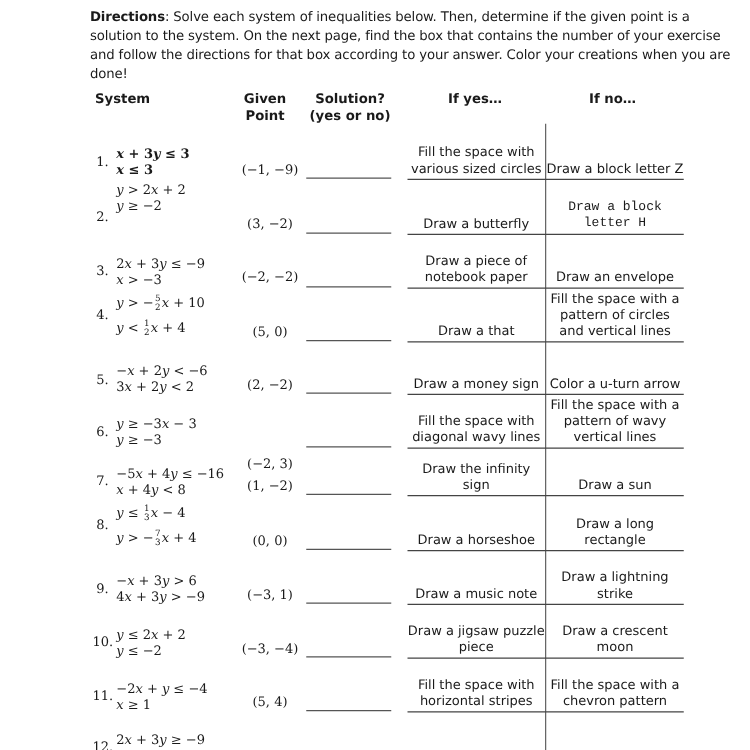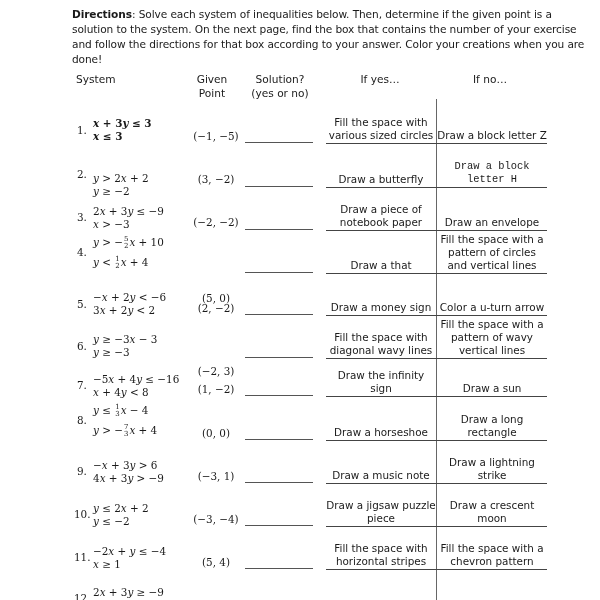--- a/index.html
+++ b/index.html
@@ -5,21 +5,21 @@
   html, body { margin: 0; padding: 0; background: #ffffff; }
   body {
     width: 600px; height: 600px; overflow: hidden; position: relative;
     font-family: "DejaVu Sans", sans-serif; color: #1a1a1a;
   }
   .directions {
     position: absolute; left: 72px; top: 7px; width: 520px;
     font-size: 10.6px; line-height: 15px; letter-spacing: -0.1px;
   }
   .directions b { font-weight: bold; }
-  .hdr { position: absolute; font-size: 10.6px; line-height: 14px; text-align: center; }
+  .hdr { position: absolute; font-size: 10.6px; line-height: 14px; text-align: center; font-weight: bold; }
   .math {
     font-family: "DejaVu Serif", serif; font-size: 10.4px; line-height: 12.5px;
     position: absolute; white-space: nowrap;
   }
   .math i { font-style: italic; }
   .num { position: absolute; font-family: "DejaVu Serif", serif; font-size: 10.4px; }
   .pt { position: absolute; font-family: "DejaVu Serif", serif; font-size: 10.4px; width: 60px; text-align: center; }
   .blank { position: absolute; left: 245px; width: 68px; height: 1px; background: #555; }
   .rowline { position: absolute; left: 326px; width: 221px; height: 1px; background: #444; }
   .vline { position: absolute; left: 436px; top: 99px; width: 1px; height: 501px; background: #666; }
@@ -51,33 +51,33 @@
 
 <div class="vline"></div>
 
 <div id="rows">
     <div>
       <div class="num" style="left: 77px; top: 124px;">1.</div>
       <div class="math" style="left: 93px; top: 117px; font-weight: bold;">
         <div><i>x</i> + 3<i>y</i> ≤ 3</div>
         <div><i>x</i> ≤ 3</div>
       </div>
-      <div class="pt" style="left: 186px; top: 130px;">(−1, −5)</div>
+      <div class="pt" style="left: 186px; top: 130px;">(−1, −9)</div>
       <div class="blank" style="top: 142px;"></div>
       <div class="cell yes" style="top: 101px; height: 41px;">
         <span>Fill the space with various sized circles</span>
       </div>
       <div class="cell no" style="top: 101px; height: 41px;">
         <span>Draw a block letter Z</span>
       </div>
       <div class="rowline" style="top: 143px;"></div>
     </div>
     <div>
       <div class="num" style="left: 77px; top: 168px;">2.</div>
-      <div class="math" style="left: 93px; top: 172px;">
+      <div class="math" style="left: 93px; top: 146px;">
         <div><i>y</i> &gt; 2<i>x</i> + 2</div>
         <div><i>y</i> ≥ −2</div>
       </div>
       <div class="pt" style="left: 186px; top: 173px;">(3, −2)</div>
       <div class="blank" style="top: 186px;"></div>
       <div class="cell yes" style="top: 144px; height: 42px;">
         <span>Draw a butterfly</span>
       </div>
       <div class="cell no" style="top: 144px; height: 42px; font-family: Liberation Mono, monospace;">
         <span>Draw a block letter H</span>
@@ -99,21 +99,21 @@
         <span>Draw an envelope</span>
       </div>
       <div class="rowline" style="top: 230px;"></div>
     </div>
     <div>
       <div class="num" style="left: 77px; top: 246px;">4.</div>
       <div class="math" style="left: 93px; top: 236px;">
         <div><i>y</i> &gt; −<span class="frac"><span>5</span><span>2</span></span><i>x</i> + 10</div>
         <div style="margin-top: 6px;"><i>y</i> &lt; <span class="frac"><span>1</span><span>2</span></span><i>x</i> + 4</div>
       </div>
-      <div class="pt" style="left: 186px; top: 260px; margin-top: 32px;">(5, 0)</div>
+      <div class="pt" style="left: 186px; top: 260px;">(5, 0)</div>
       <div class="blank" style="top: 272px;"></div>
       <div class="cell yes" style="top: 231px; height: 41px;">
         <span>Draw a that</span>
       </div>
       <div class="cell no" style="top: 231px; height: 41px;">
         <span>Fill the space with a pattern of circles and vertical lines</span>
       </div>
       <div class="rowline" style="top: 273px;"></div>
     </div>
     <div>

